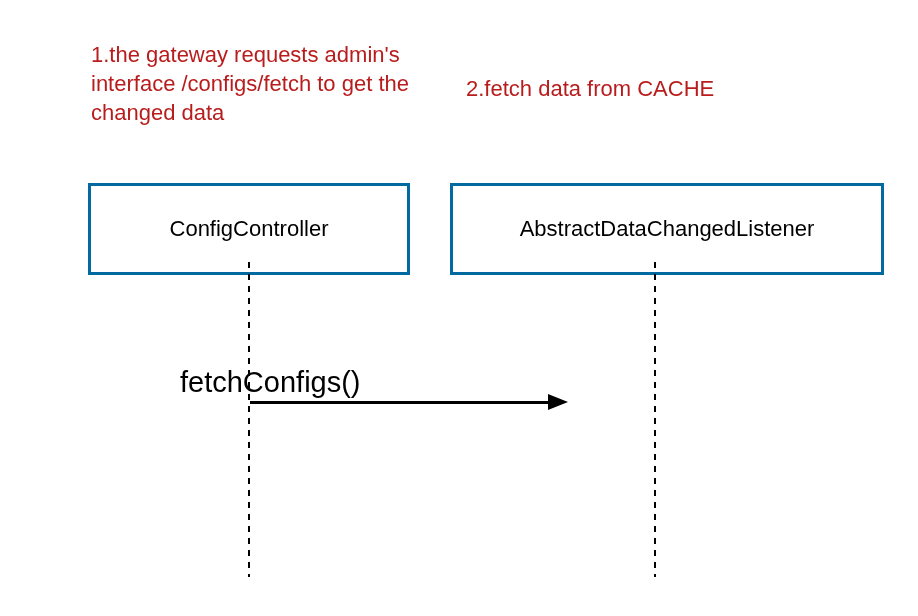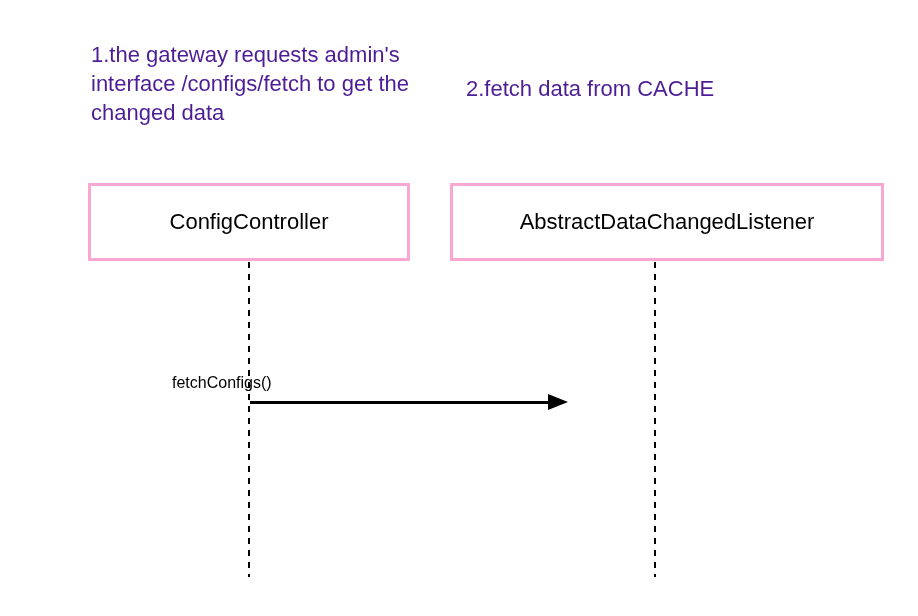--- a/index.html
+++ b/index.html
@@ -17,31 +17,31 @@
   }
   .canvas {
     position: absolute;
     inset: 0;
   }
   .annotation {
     position: absolute;
     font-size: 22px;
     line-height: 29px;
     white-space: pre-line;
-    color: #4c1d95;
+    color: #b91c1c;
   }
   .annotation.note-1 { left: 91px;  top: 40px;  width: 370px; }
   .annotation.note-2 { left: 466px; top: 74px;  width: 300px; }
 
   .participant-box {
     position: absolute;
     top: 183px;
-    height: 78px;
+    height: 92px;
     box-sizing: border-box;
-    border: 3px solid #f9a8d4;
+    border: 3px solid #0369a1;
     background: #ffffff;
     display: flex;
     align-items: center;
     justify-content: center;
     font-size: 22px;
   }
   .participant-box.p1 { left: 88px;  width: 322px; }
   .participant-box.p2 { left: 438px; width: 434px; margin-left: 12px; }
 
   .lifeline {
@@ -71,23 +71,24 @@
     left: 548px;
     top: 394px;
     width: 0;
     height: 0;
     border-top: 8.5px solid transparent;
     border-bottom: 8.5px solid transparent;
     border-left: 20px solid #000000;
   }
   .message-label {
     position: absolute;
-    font-size: 16px;
+    font-size: 29px;
     line-height: 29px;
     white-space: nowrap;
+    margin-left: 8px;
   }
   .message-label.m1 { left: 172px; top: 368px; }
   .message-label.m2 { left: 585px; top: 393px; }
 </style>
 </head>
 <body>
 
 <div class="canvas">
 
   <div class="annotation note-1">1.the gateway requests admin's

